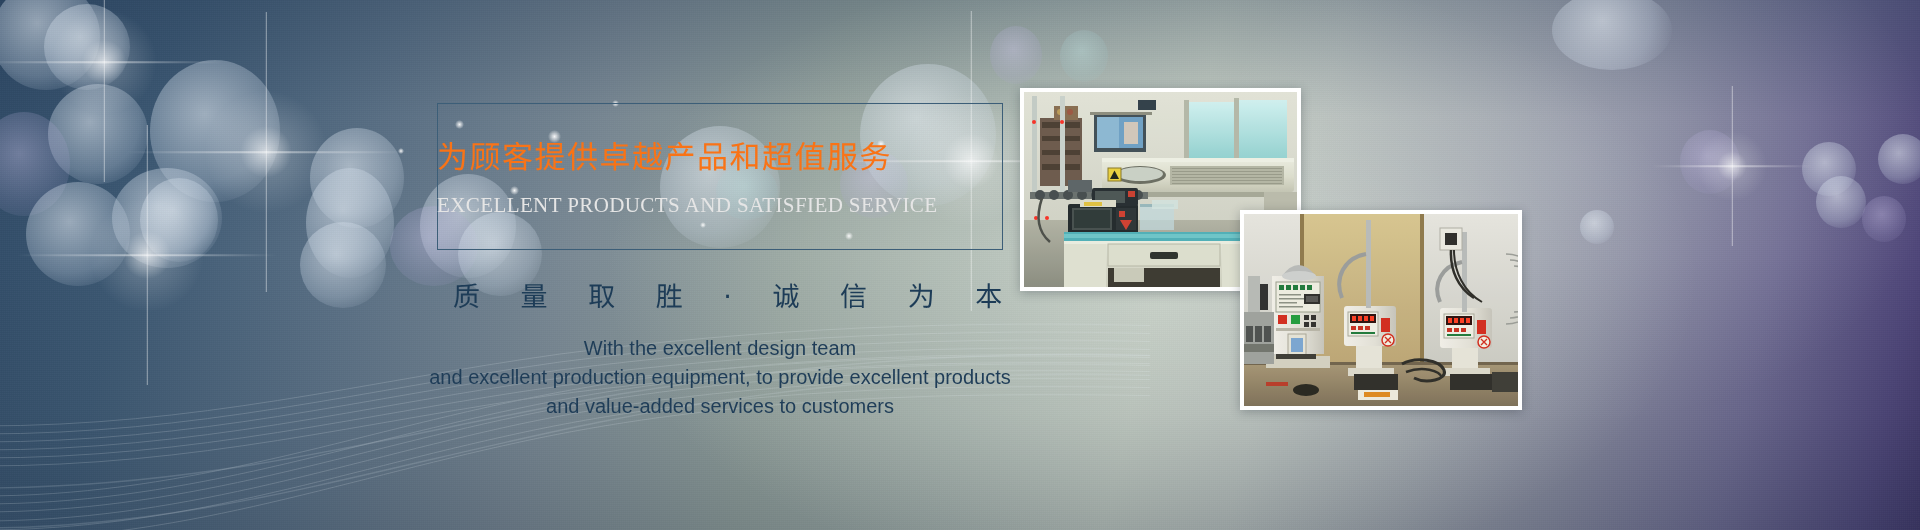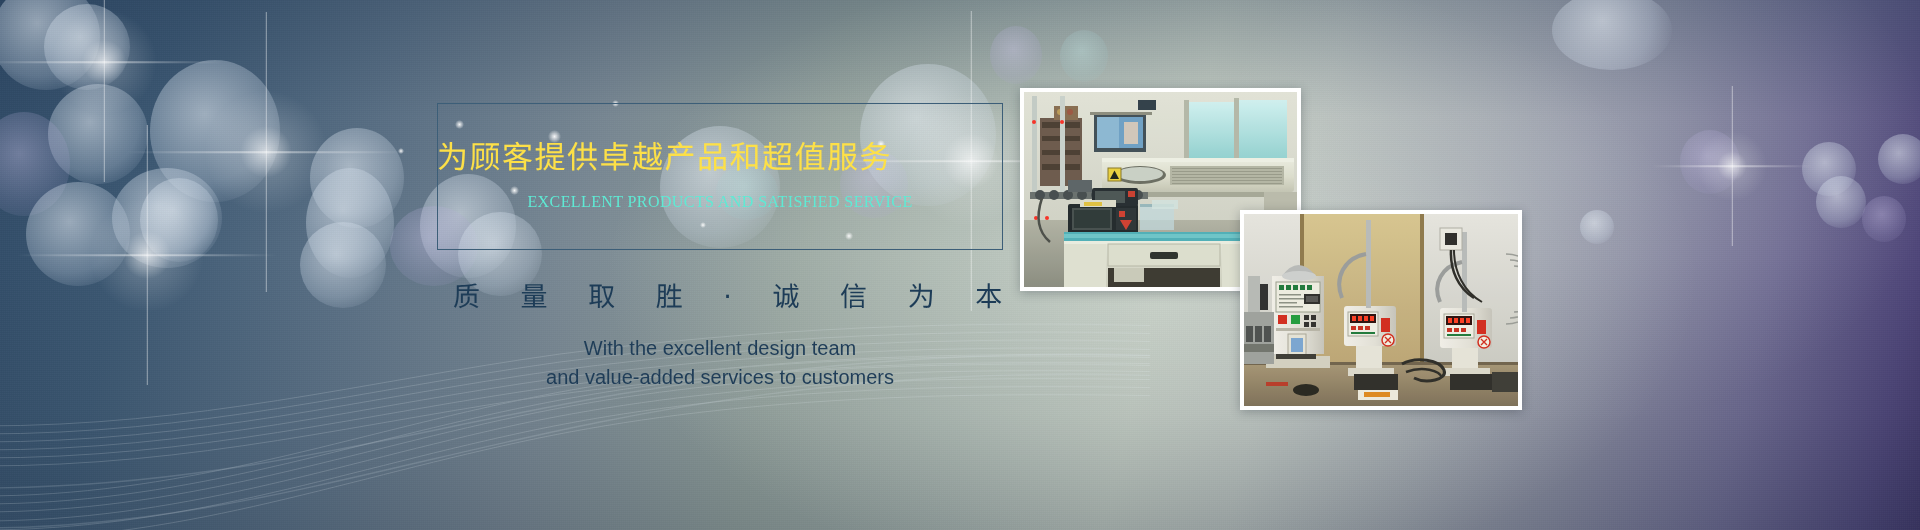--- a/index.html
+++ b/index.html
@@ -131,33 +131,33 @@
     box-sizing: border-box;
   }
   .headline-cn {
     position: absolute;
     left: 437px;
     top: 132px;
     width: 453px;
     text-align: center;
     font-size: 31px;
     letter-spacing: 1.5px;
-    color: #fde047;
+    color: #f97316;
     white-space: nowrap;
     font-family: "DejaVu Sans", "Liberation Sans", sans-serif;
   }
   .headline-en {
     position: absolute;
     left: 437px;
     top: 193px;
     width: 566px;
-    text-align: center;
-    font-size: 16px;
+    text-align: left;
+    font-size: 21px;
     letter-spacing: 0.4px;
-    color: #5eead4;
+    color: #e5e5e5;
     white-space: nowrap;
     font-family: "Liberation Serif", "DejaVu Serif", serif;
   }
   .slogan-cn {
     position: absolute;
     left: 437px;
     top: 275px;
     width: 566px;
     text-align: center;
     font-size: 27px;
@@ -280,20 +280,21 @@
     <div class="frame"></div>
 
     <div class="headline-cn">为顾客提供卓越产品和超值服务</div>
 
     <div class="headline-en">EXCELLENT PRODUCTS AND SATISFIED SERVICE</div>
 
     <div class="slogan-cn">质 量 取 胜 · 诚 信 为 本</div>
 
     <div class="para-en">
       <div>With the excellent design team</div>
+      <div>and excellent production equipment, to provide excellent products</div>
       <div>and value-added services to customers</div>
     </div>
   </div>
 
   <div class="photo" id="photo-lab">
     <div class="inner">
       <svg viewBox="0 0 273 195" preserveAspectRatio="none">
         <defs>
           <linearGradient id="wallG" x1="0" y1="0" x2="0" y2="1">
             <stop offset="0" stop-color="#e9e6da"></stop>

